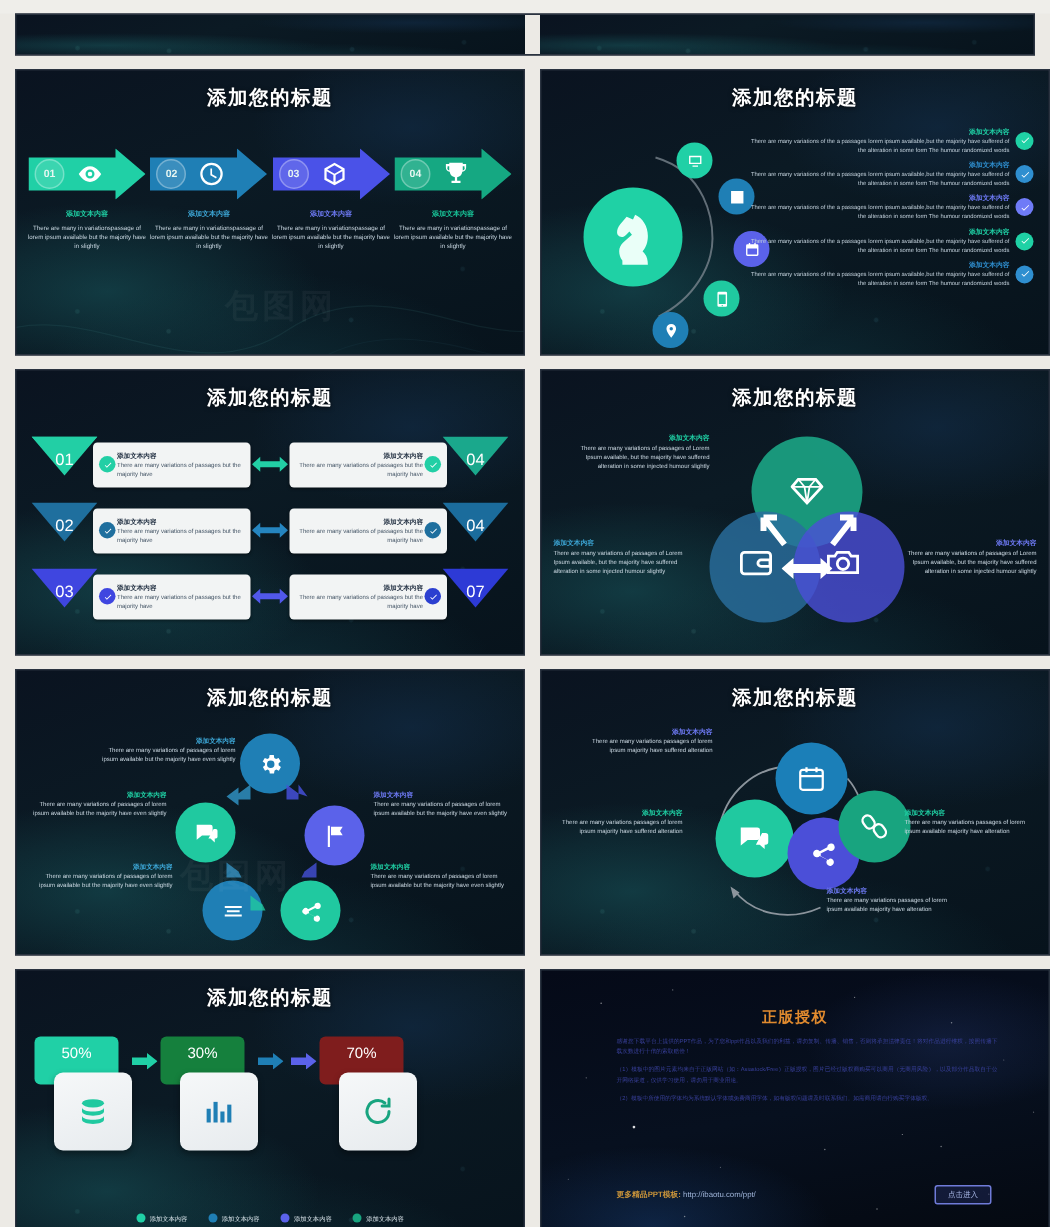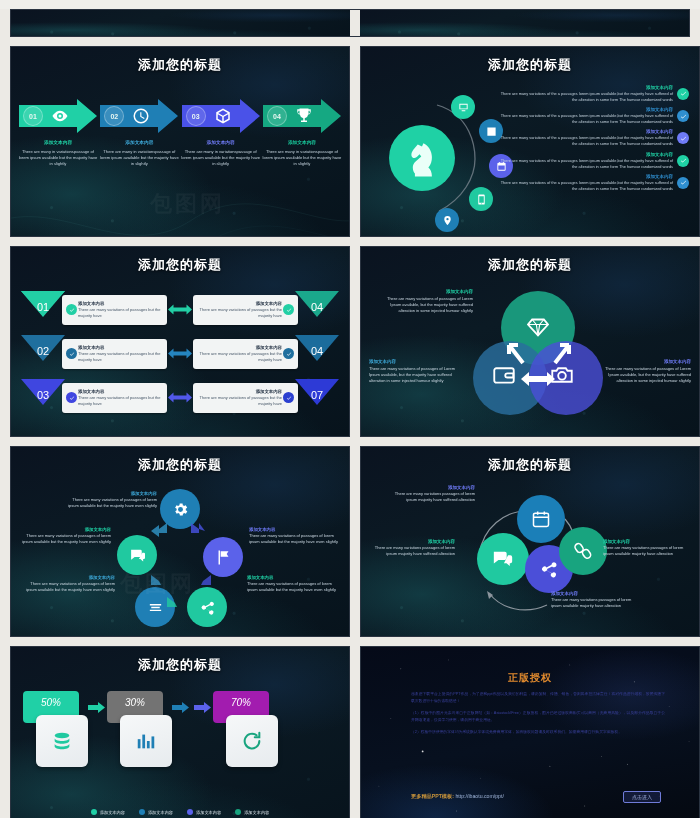--- a/index.html
+++ b/index.html
@@ -148,21 +148,21 @@
   
   .cl{ position:absolute; left:110px; top:40px; width:132px; height:130px;}
   .clCircle{ position:absolute; border-radius:50%; display:flex;align-items:center;justify-content:center;}
   .clCircle svg{ fill:#fff;}
   .cllabel{ position:absolute; width:92px;}
   .cllabel .h{ font-size:4.5px;font-weight:bold;margin-bottom:1px;}
   .cllabel .p{ font-size:4px;color:#ccd9e3;line-height:1.5;}
 
   
   .pcrow{ position:absolute; top:44px; left:12px; right:12px; display:flex; align-items:flex-start;}
-  .pcitem{ position:relative; width:62px; height:78px;font-style:italic;}
+  .pcitem{ position:relative; width:62px; height:78px;}
   .pctop{
     width:56px;height:32px;border-radius:4px;
     display:flex;align-items:flex-start;justify-content:center;
     padding-top:6px; color:#fff; font-size:10px;
   }
   .pcbot{
     position:absolute; left:13px; top:24px;
     width:52px;height:52px;border-radius:6px;
     background:linear-gradient(160deg,#f6f8f9,#e7ebee);
     display:flex;align-items:center;justify-content:center;
@@ -719,21 +719,21 @@
               </svg>
           </div>
         </div>
         <div class="pcarrow">
           <svg viewBox="0 0 34 22">
               <path d="M0,6 H20 V0 L34,11 L20,22 V16 H0 Z" fill="#20d0a6"></path>
             </svg>
         </div>
 
         <div class="pcitem">
-          <div class="pctop" style="background:#737373">30%</div>
+          <div class="pctop" style="background:#15803d">30%</div>
           <div class="pcbot">
             <svg viewBox="0 0 24 24" style="fill:#1f7fb5">
                 <rect x="3" y="10" width="3" height="10"></rect>
                 <rect x="8" y="5" width="3" height="15"></rect>
                 <rect x="13" y="12" width="3" height="8"></rect>
                 <rect x="18" y="7" width="3" height="13"></rect>
               </svg>
           </div>
         </div>
         <div class="pcarrow">
@@ -742,21 +742,21 @@
             </svg>
         </div>
 
         <div class="pcarrow">
           <svg viewBox="0 0 34 22">
               <path d="M0,6 H20 V0 L34,11 L20,22 V16 H0 Z" fill="#5b62ea"></path>
             </svg>
         </div>
 
         <div class="pcitem">
-          <div class="pctop" style="background:#a21caf">70%</div>
+          <div class="pctop" style="background:#7f1d1d">70%</div>
           <div class="pcbot">
             <svg viewBox="0 0 24 24" style="fill:none;stroke:#18a47f;stroke-width:2.2;stroke-linecap:round">
                 <path d="M20 12a8 8 0 11-3-6.2"></path>
                 <path d="M20 3v5h-5"></path>
               </svg>
           </div>
         </div>
       </div>
 
       <div class="legend">

